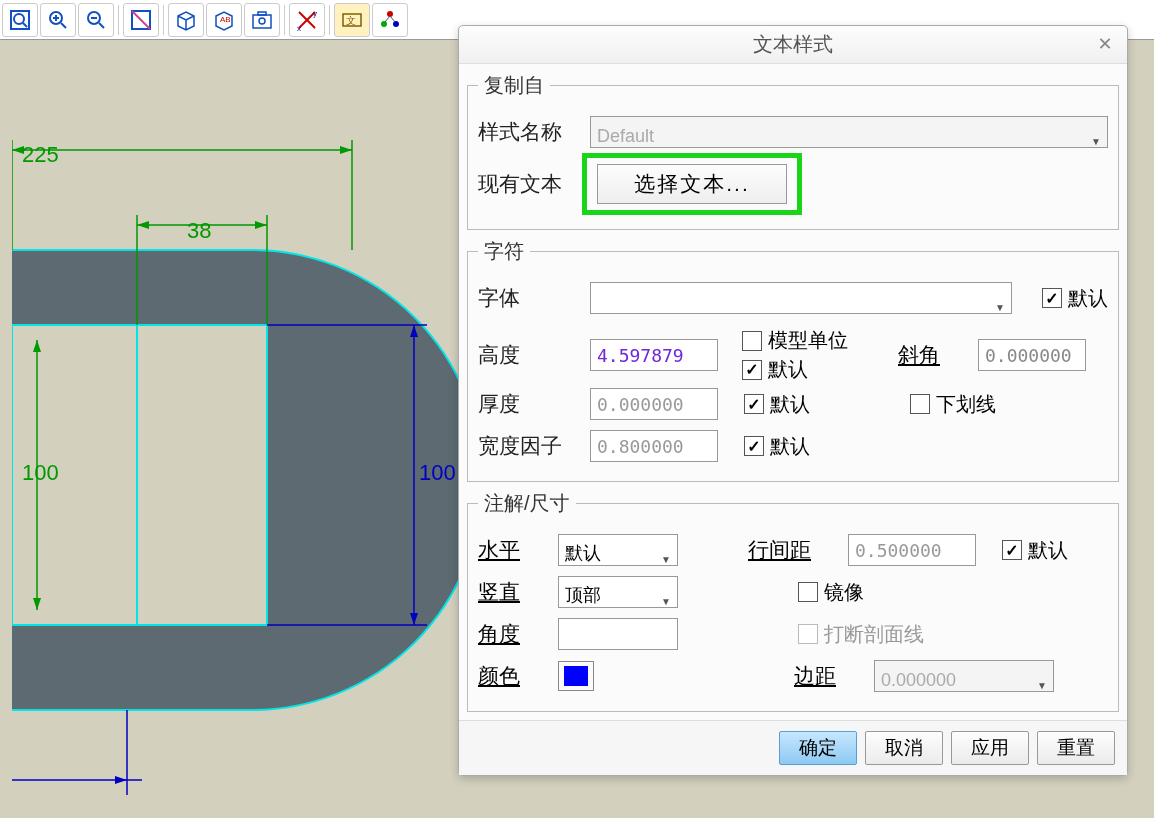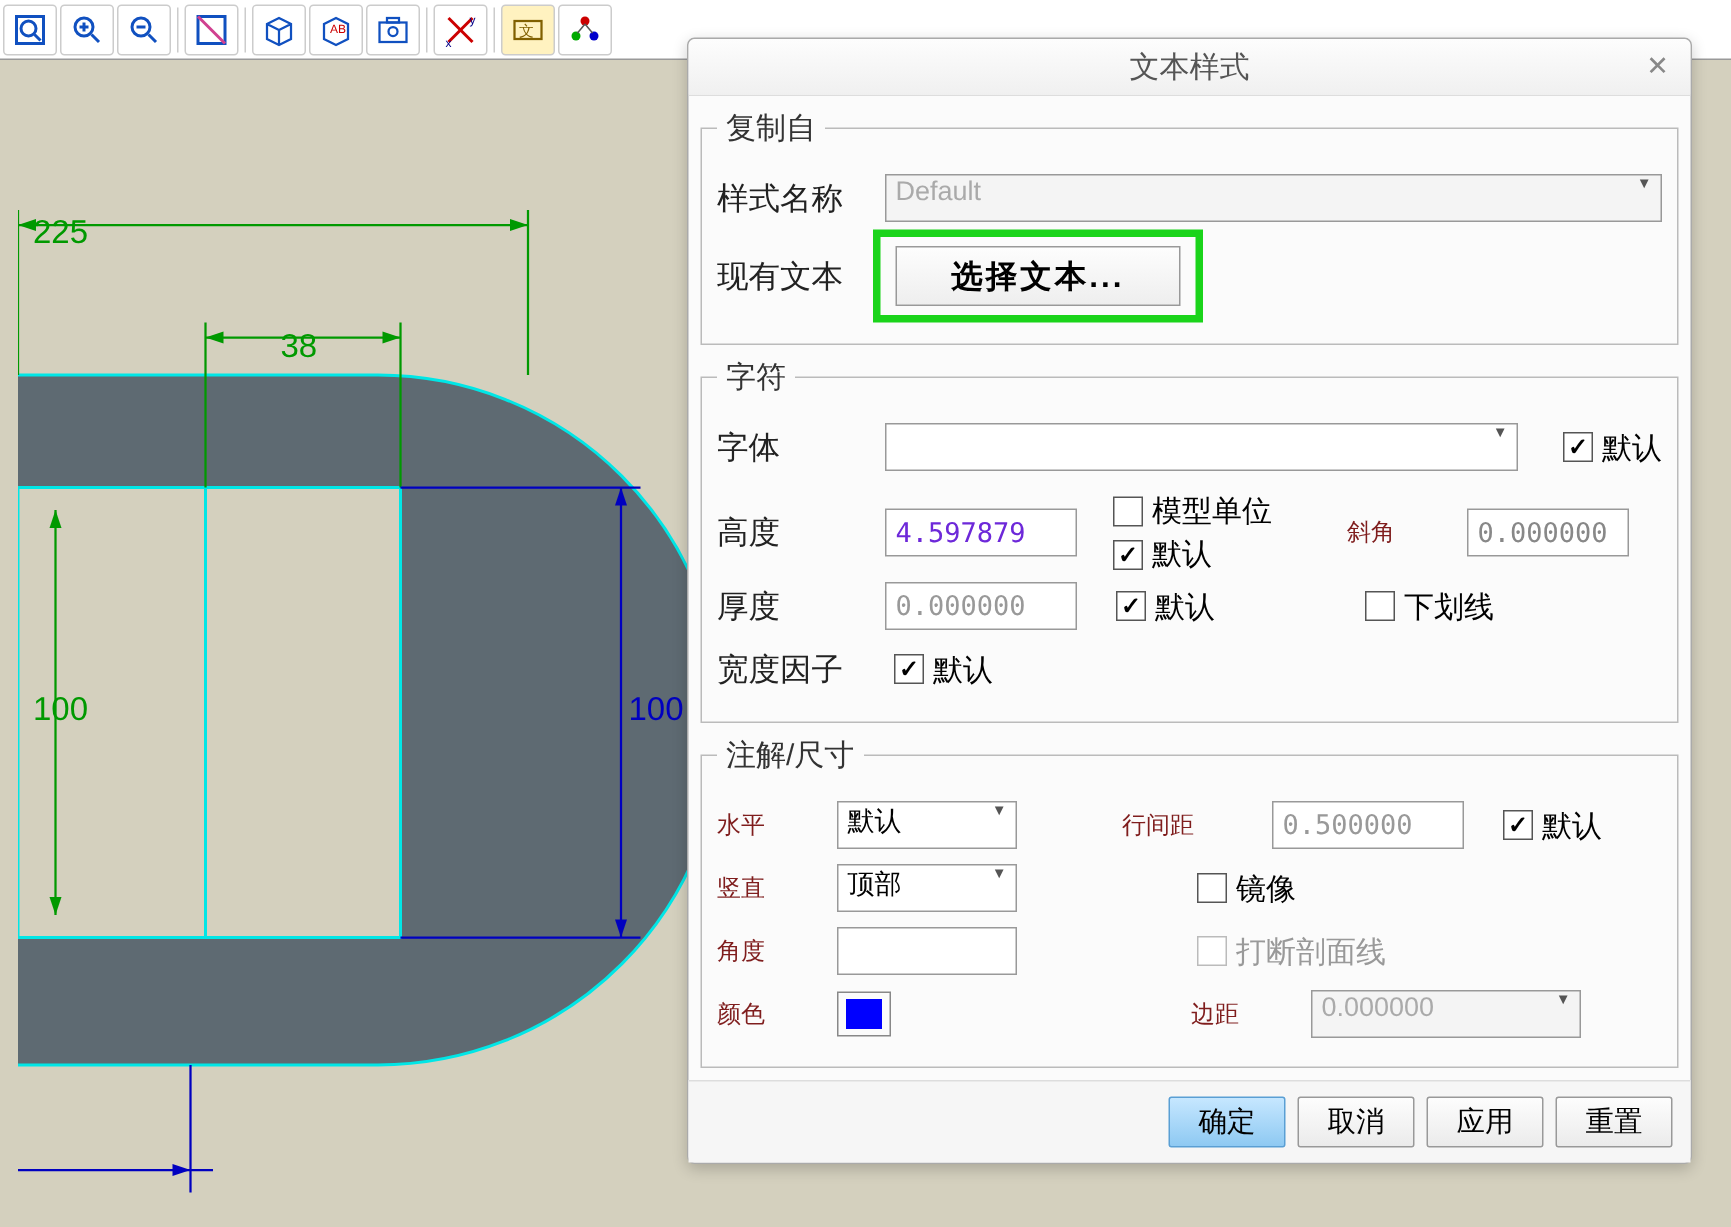--- a/index.html
+++ b/index.html
@@ -18,38 +18,38 @@
 
 .dialog { position: absolute; top: 25px; left: 458px; width: 670px; background: #fbfbfb; border: 1px solid #aaa; border-radius: 5px; box-shadow: 0 3px 10px rgba(0,0,0,0.2); }
 .dialog-title { height: 38px; display: flex; align-items: center; justify-content: center; font-size: 20px; color: #555; background: linear-gradient(#fdfdfd,#f0f0f0); border-bottom: 1px solid #ddd; border-radius: 5px 5px 0 0; position: relative; }
 .dialog-close { position: absolute; right: 10px; top: 6px; width: 24px; height: 24px; cursor: pointer; display: flex; align-items: center; justify-content: center; color: #888; font-size: 18px; }
 
 fieldset { border: 1px solid #bbb; margin: 8px; padding: 12px 10px 14px 10px; background: #fbfbfb; }
 legend { font-size: 20px; color: #333; padding: 0 6px; }
 
 .row { display: flex; align-items: center; gap: 20px; min-height: 42px; }
 .lbl { font-size: 21px; color: #222; min-width: 92px; }
-.lbl-small { font-size: 16px; color: #7f1d1d; min-width: 60px; }
+.lbl-small { font-size: 21px; color: #000000; min-width: 60px; text-decoration: underline; }
 
 .text-input { height: 32px; border: 1px solid #999; background: #fff; padding: 0 6px; font-size: 18px; font-family: monospace; color: #888; }
 .text-input.w140 { width: 128px; }
 .text-input.w100 { width: 108px; }
-.select { height: 32px; border: 1px solid #999; background: #fff; padding: 0 6px; font-size: 18px; position: relative; display: flex; align-items: flex-start; }
+.select { height: 32px; border: 1px solid #999; background: #fff; padding: 0 6px; font-size: 18px; position: relative; display: flex; align-items: flex-end; }
 .select::after { content: "▼"; position: absolute; right: 6px; font-size: 10px; color: #555; }
 .select.w130 { width: 120px; }
 .select.full { flex: 1; }
 .select.disabled { background: #f4f4f4; color: #aaa; }
 
 .chk { display: flex; align-items: center; gap: 6px; font-size: 20px; }
 .chk-box { width: 20px; height: 20px; border: 1.5px solid #555; background: #fff; display: flex; align-items: center; justify-content: center; }
 .chk-box.checked::after { content: "✓"; font-size: 16px; font-weight: bold; }
 .chk.disabled { color: #999; }
 .chk.disabled .chk-box { border-color: #bbb; }
 
-.btn-select-text { height: 40px; width: 190px; background: linear-gradient(#fdfdfd,#eee); border: 1px solid #999; font-size: 21px; font-weight: bold; letter-spacing: 2px; }
+.btn-select-text { height: 40px; width: 190px; background: linear-gradient(#fdfdfd,#eee); border: 1px solid #999; font-size: 21px; font-weight: normal; letter-spacing: 2px; }
 .highlight-box { border: 5px solid #1ad41a; padding: 6px 10px 6px 10px; display: inline-block; }
 
 .color-swatch { width: 36px; height: 30px; border: 1px solid #888; display: flex; align-items: center; justify-content: center; cursor: pointer; }
 .color-inner { width: 24px; height: 20px; background: #0000ff; }
 
 .dialog-buttons { display: flex; justify-content: flex-end; gap: 8px; padding: 10px 12px; border-top: 1px solid #ddd; background: #f6f6f6; }
 .dlg-btn { height: 34px; min-width: 78px; border: 1px solid #999; background: linear-gradient(#fdfdfd,#ebebeb); font-size: 19px; cursor: pointer; border-radius: 2px; }
 .dlg-btn.primary { background: linear-gradient(#c6e7ff,#8ec9f2); border-color: #5a9fd4; }
 </style>
 </head>
@@ -234,20 +234,21 @@
           <span>默认</span>
         </label>
       <label class="chk" style="margin-left:80px">
           <span class="chk-box"></span>
           <span>下划线</span>
         </label>
     </div>
 
     <div class="row">
       <span class="lbl">宽度因子</span>
+      <input class="text-input w140" disabled="" style="color: rgb(153, 153, 153);" value="0.800000">
       <label class="chk" style="margin-left:6px">
           <span class="chk-box checked"></span>
           <span>默认</span>
         </label>
     </div>
   </fieldset>
 
   <fieldset>
     <legend>注解/尺寸</legend>
     <div class="row">

